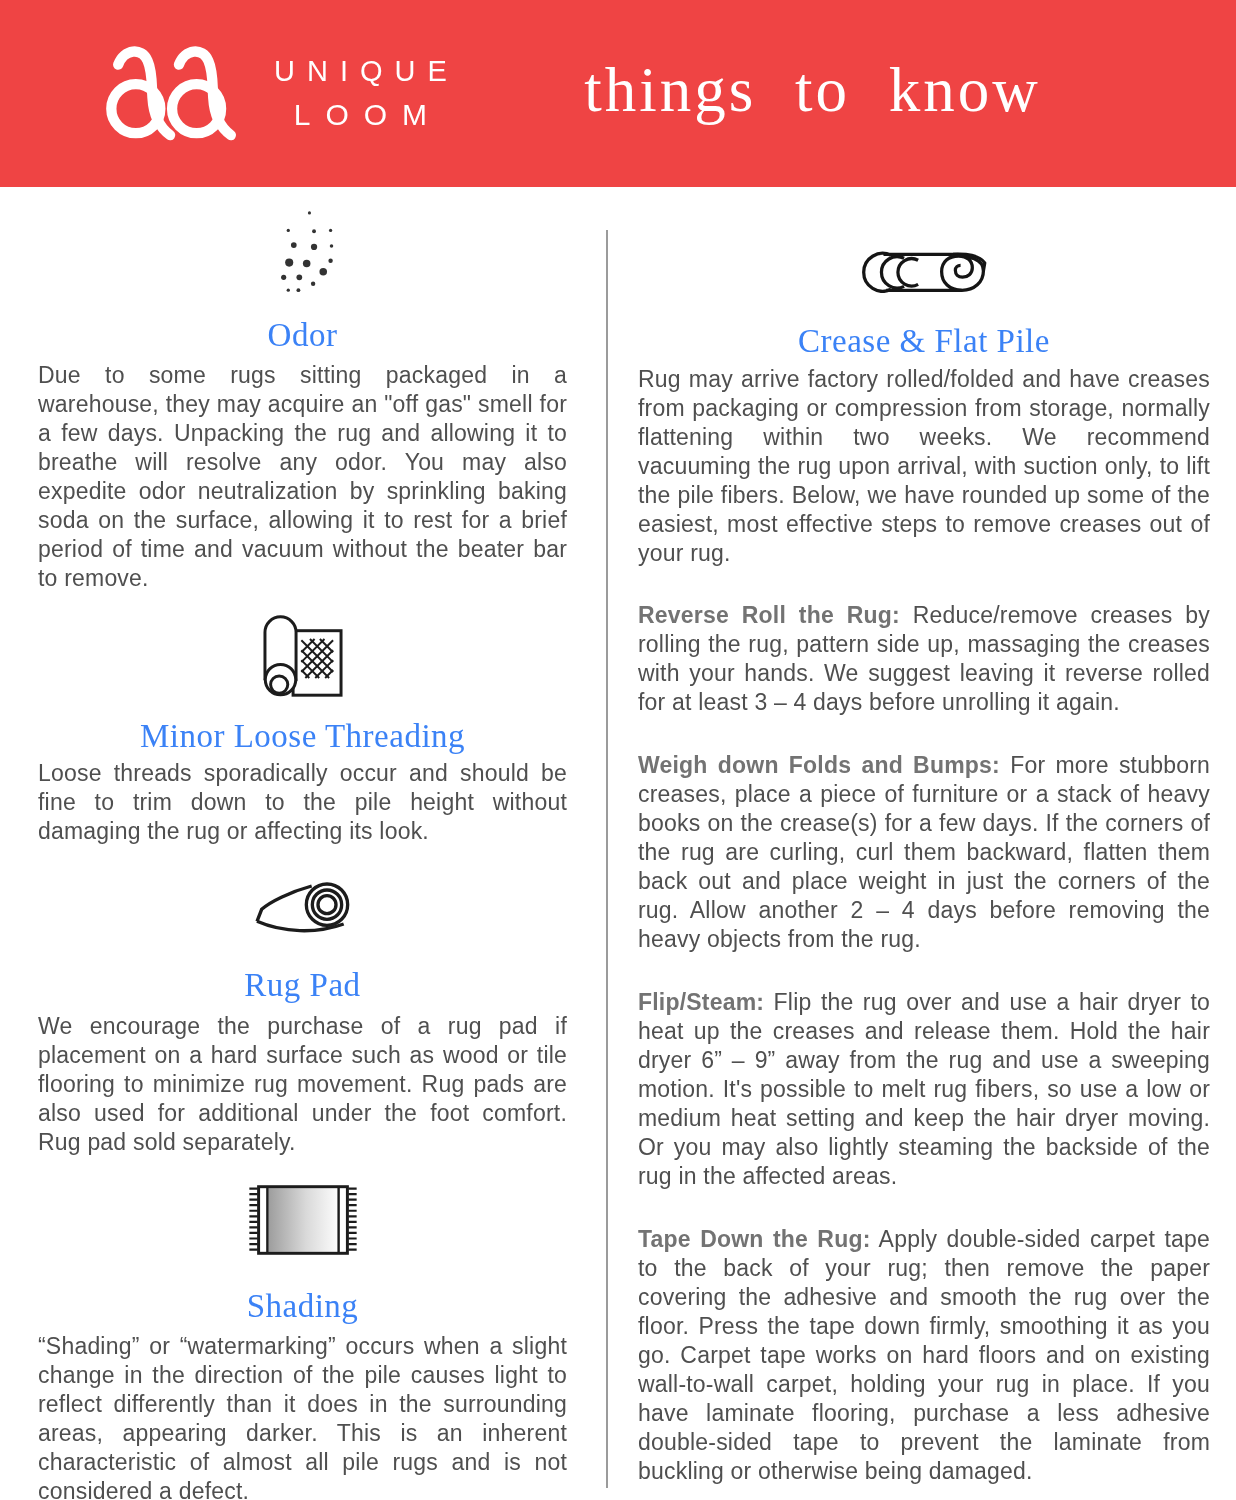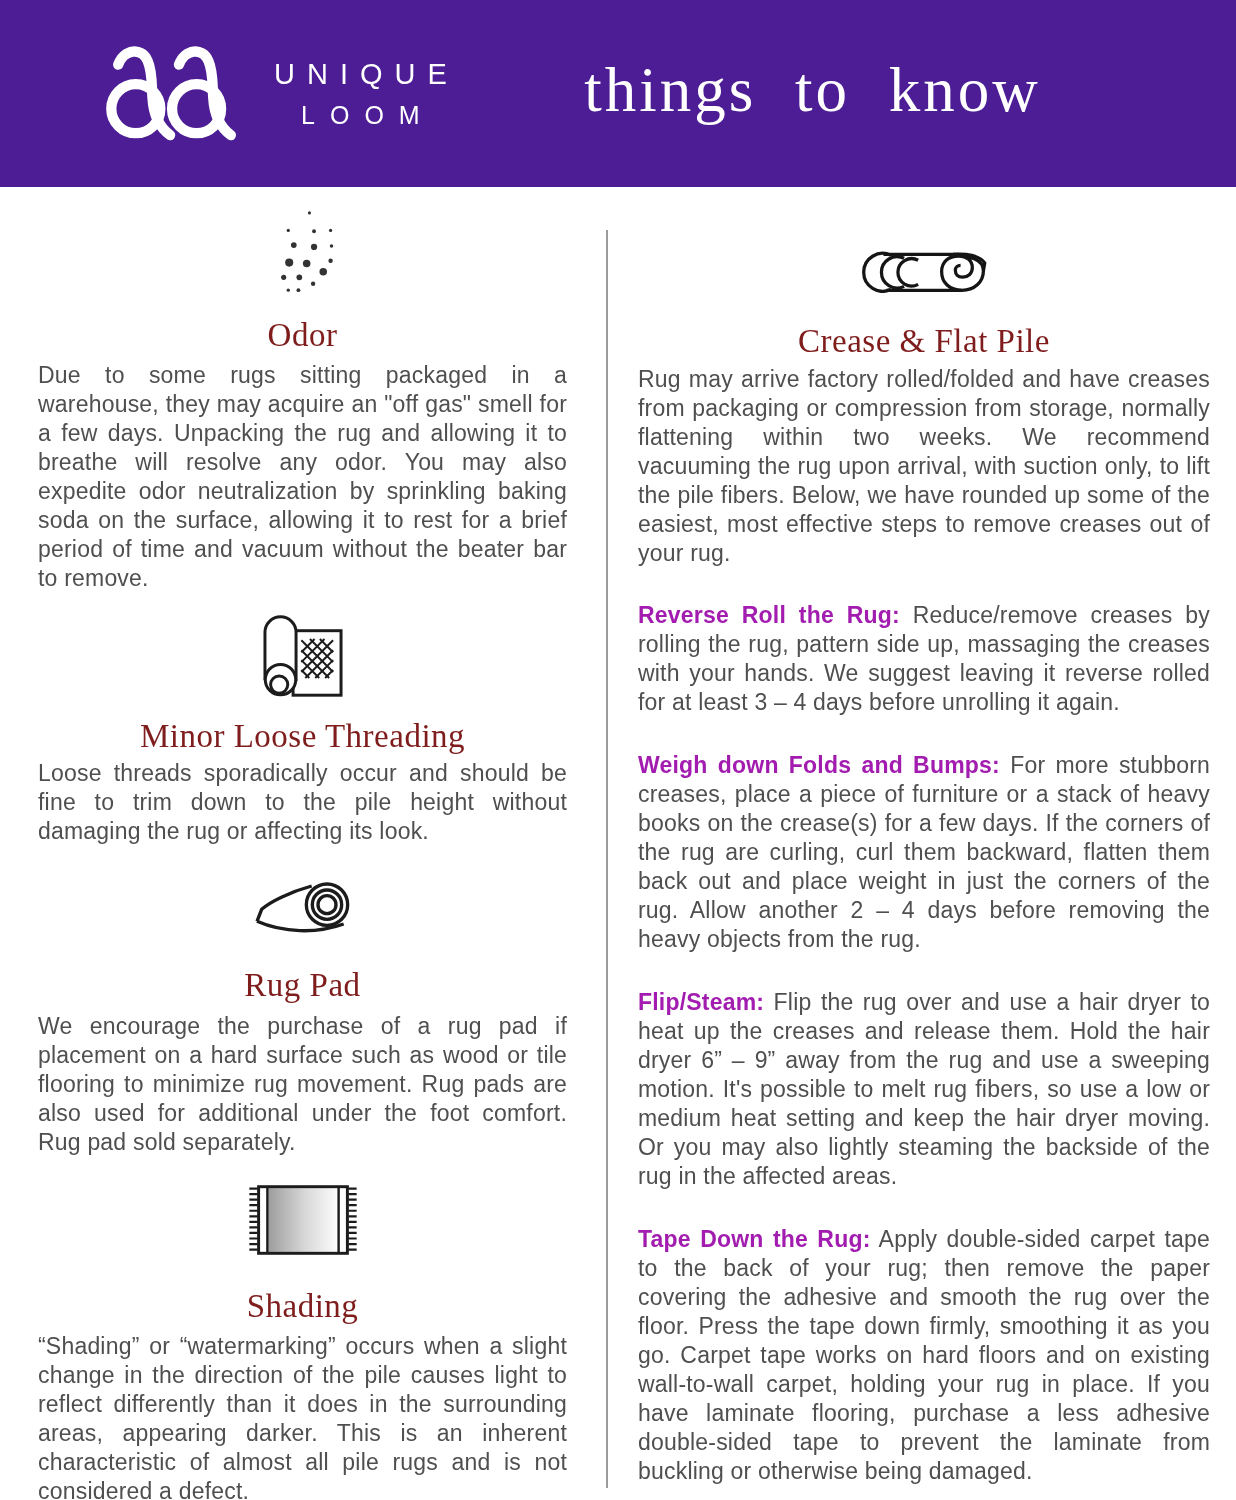--- a/index.html
+++ b/index.html
@@ -3,50 +3,50 @@
 <meta charset="utf-8">
 <style>
   html,body{margin:0;padding:0;}
   body{
     width:1236px;height:1500px;overflow:hidden;background:#ffffff;
     font-family:"Liberation Sans",sans-serif;color:#4f4f4f;
     -webkit-font-smoothing:antialiased;
   }
   
   .header{
-    height:187px;background:#4c1d95;display:flex;align-items:center;
+    height:187px;background:#ef4444;display:flex;align-items:center;
     padding:0 40px;box-sizing:border-box;
   }
   .brand{display:flex;align-items:center;gap:22px;margin-left:60px;}
   .brand svg{display:block;}
   .brand-text{color:#ffffff;text-align:center;line-height:1;}
   .brand-l1{font-size:29px;letter-spacing:12px;margin-right:-12px;}
-  .brand-l2{font-size:25px;letter-spacing:15px;margin-right:-15px;margin-top:14px;}
+  .brand-l2{font-size:30px;letter-spacing:15px;margin-right:-15px;margin-top:14px;}
   .page-title{
     flex:1;text-align:center;color:#ffffff;
     font-family:"Liberation Serif",serif;font-weight:400;
     font-size:63px;letter-spacing:3px;word-spacing:20px;
     padding-right:18px;margin-top:-6px;
   }
   
   .main{display:flex;padding:21px 28px 0 38px;box-sizing:border-box;}
   .col-left{width:529px;flex:none;}
   .divider{flex:none;width:2px;background:#9b9b9b;margin:22px 30px 0 39px;height:1258px;}
   .col-right{width:572px;flex:none;}
   .section{text-align:center;}
   .icon-wrap{display:flex;justify-content:center;align-items:flex-end;}
   h2{
-    font-family:"Liberation Serif",serif;font-weight:400;color:#7f1d1d;
+    font-family:"Liberation Serif",serif;font-weight:400;color:#3b82f6;
     font-size:33px;line-height:1.08;margin:0;letter-spacing:0.5px;text-align:center;
   }
   p{
     margin:0;text-align:justify;font-size:23px;line-height:29px;color:#4f4f4f;
     letter-spacing:0.2px;
   }
-  p.tip b{color:#a21caf;font-weight:700;}
+  p.tip b{color:#737373;font-weight:700;}
   
   .sec-odor .icon-wrap{height:88px;margin-bottom:22px;}
   .sec-odor h2{margin-bottom:7px;}
   .sec-odor p{margin-bottom:20px;}
   .sec-threading .icon-wrap{height:87px;margin-bottom:19px;}
   .sec-threading h2{margin-bottom:5px;}
   .sec-threading p{margin-bottom:36px;}
   .sec-rugpad .icon-wrap{height:56px;margin-bottom:30px;}
   .sec-rugpad h2{margin-bottom:8px;}
   .sec-rugpad p{margin-bottom:26px;}

